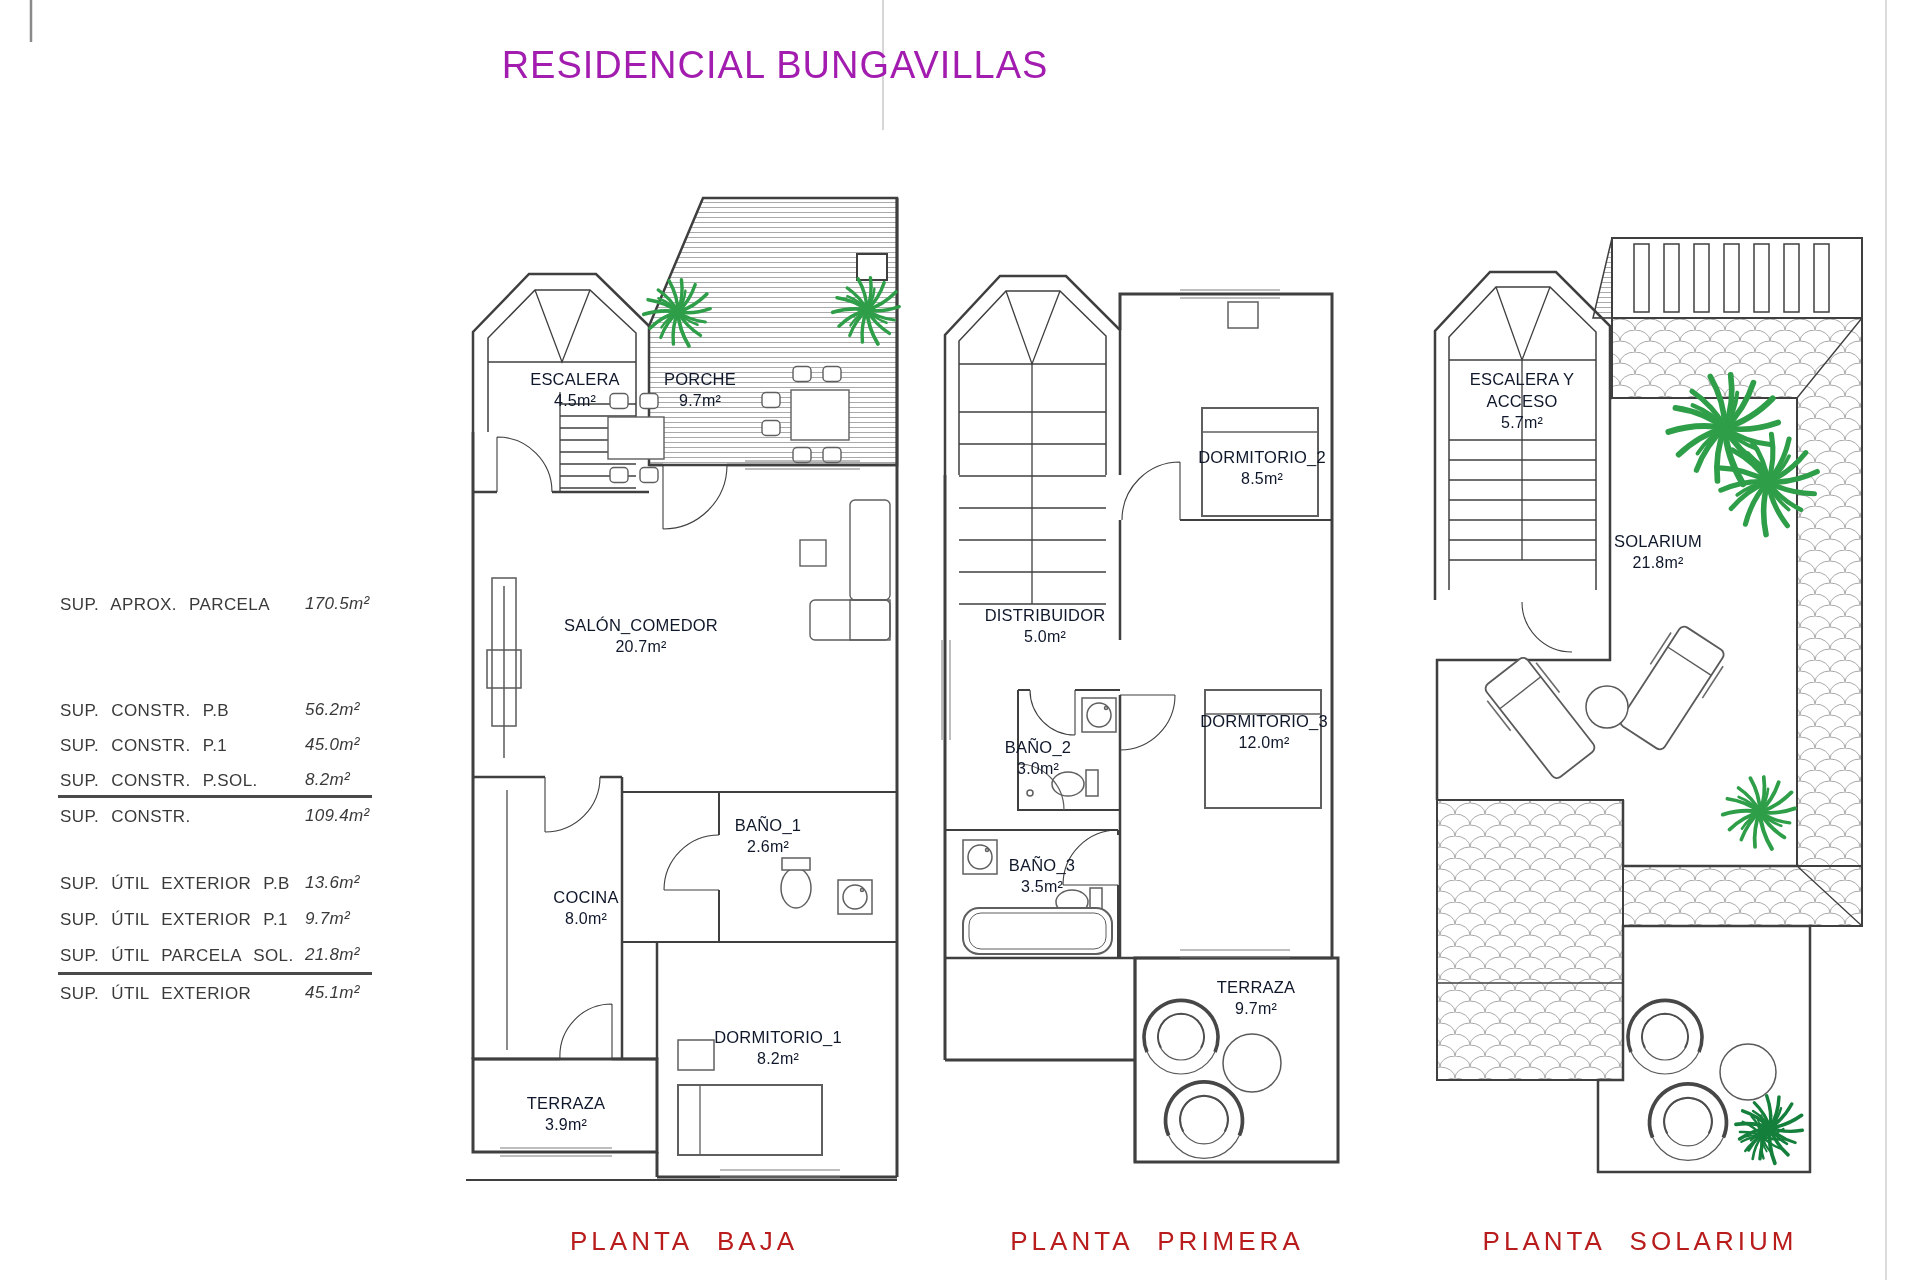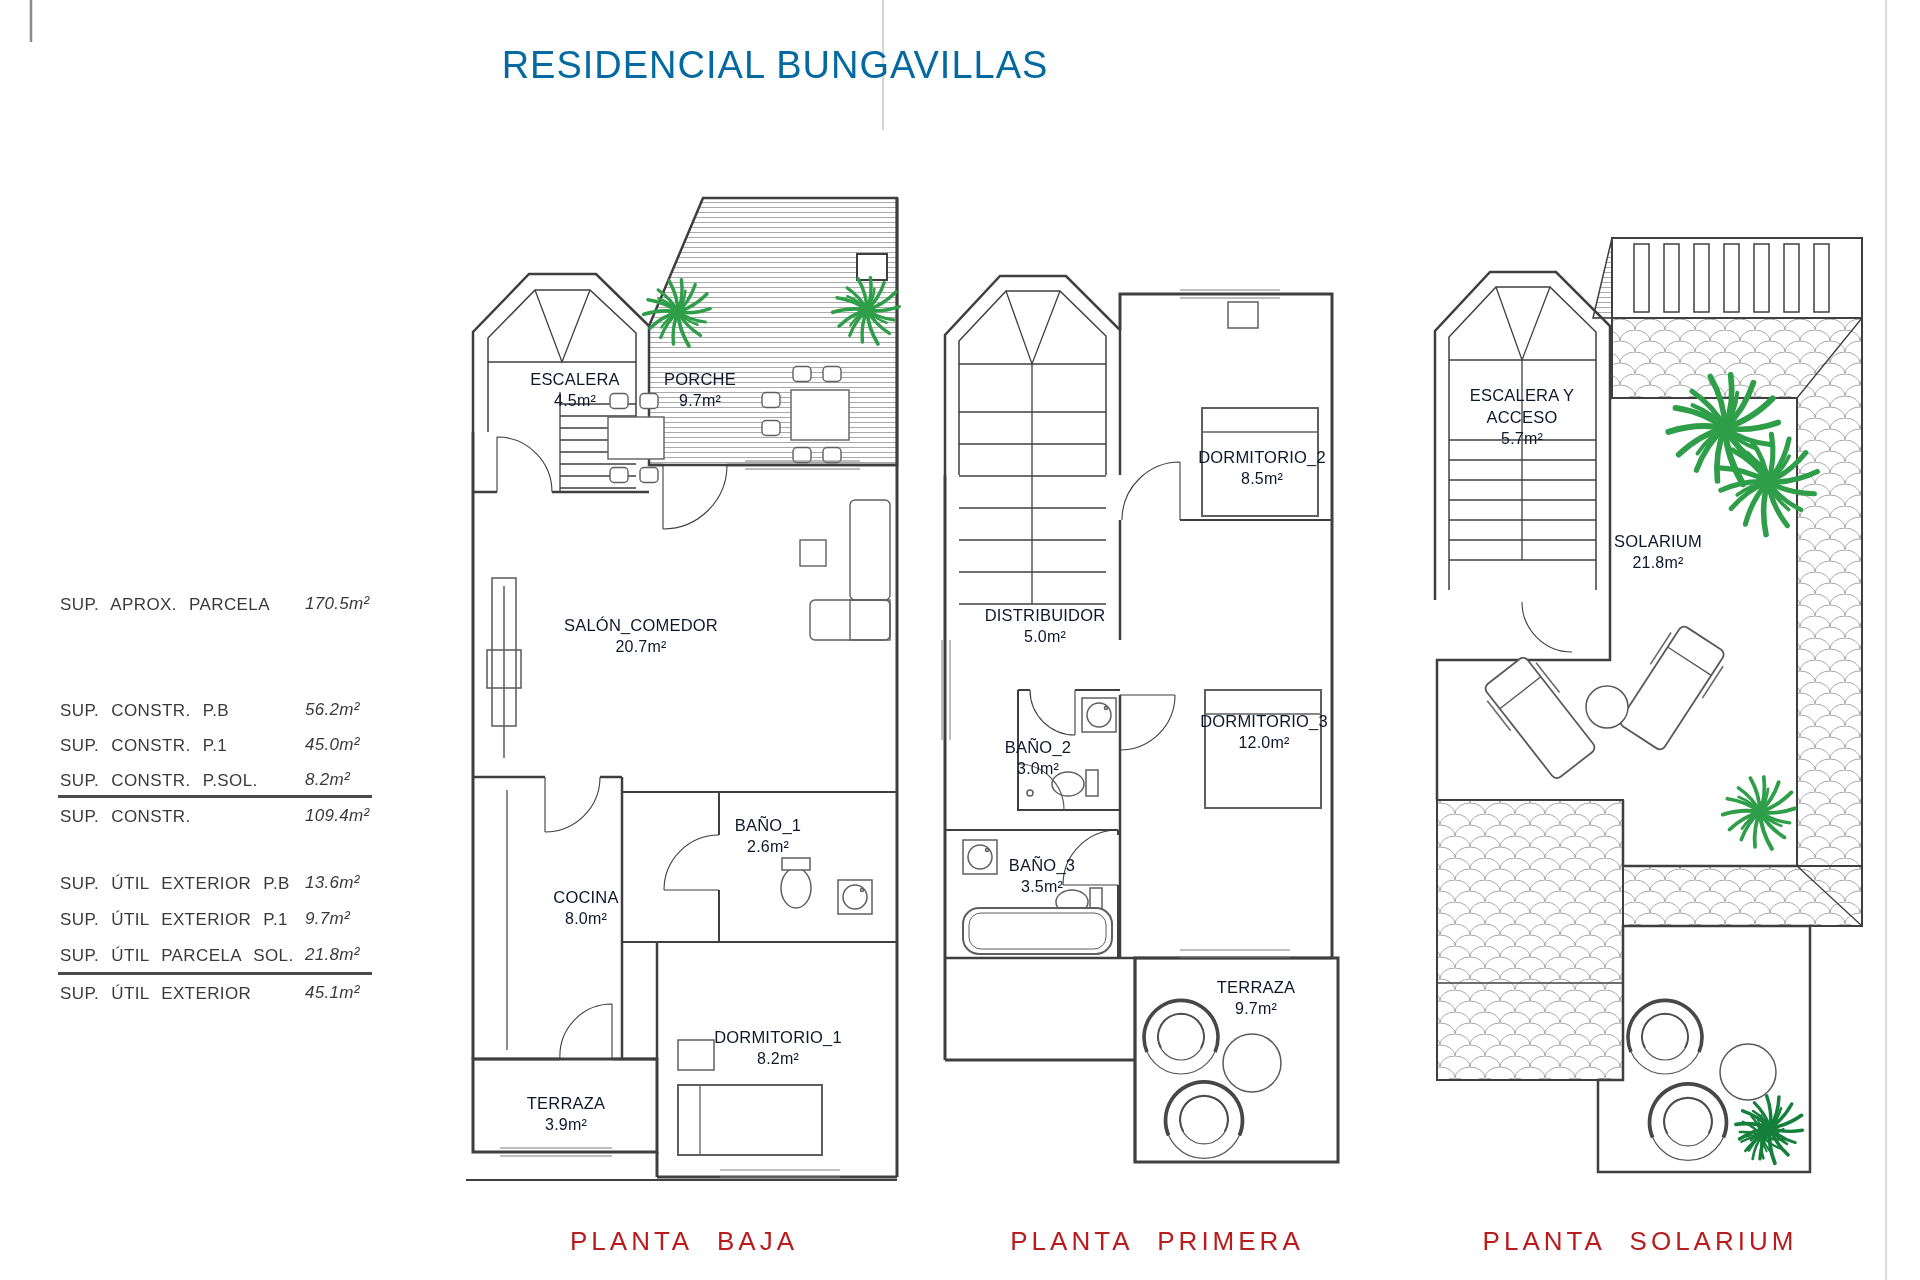--- a/index.html
+++ b/index.html
@@ -1,30 +1,30 @@
 <!DOCTYPE html>
 <html><head>
 <meta charset="utf-8">
 <style>
   html,body{margin:0;padding:0;background:#ffffff;}
   .sheet{position:relative;width:1920px;height:1280px;background:#ffffff;overflow:hidden;
          font-family:"Liberation Sans","DejaVu Sans",sans-serif;color:#3a3a3a;}
   svg{position:absolute;left:0;top:0;}
   .title-line{position:absolute;left:775px;transform:translateX(-50%);
-      font-size:38px;letter-spacing:1px;color:#0369a1;white-space:nowrap;}
+      font-size:38px;letter-spacing:1px;color:#a21caf;white-space:nowrap;}
   .vivienda-heading{position:absolute;left:58px;top:342px;font-size:40px;
       letter-spacing:1.5px;color:#353535;white-space:nowrap;}
   .trow{position:absolute;left:60px;width:360px;height:22px;font-size:17px;color:#3a3a3a;}
   .trow .lbl{position:absolute;left:0;top:0;letter-spacing:.4px;word-spacing:7px;white-space:nowrap;}
   .trow .val{position:absolute;left:245px;top:-1px;letter-spacing:.3px;white-space:nowrap;font-style:italic;}
   .tdivider{position:absolute;left:58px;width:314px;height:3px;background:#4a4a4a;}
   .room-label{position:absolute;transform:translate(-50%,0);text-align:center;
       font-size:16.5px;line-height:22px;color:#0f172a;letter-spacing:.2px;white-space:nowrap;}
   .room-label .rl-area{font-size:16px;}
-  .room-label.wrap{white-space:normal;width:118px;margin-top:16px;}
+  .room-label.wrap{white-space:normal;width:118px;}
   .floor-name{position:absolute;transform:translateX(-50%);font-size:26px;color:#b91c1c;
       letter-spacing:4px;word-spacing:14px;white-space:nowrap;}
 </style>
 </head>
 <body>
 
 <div class="sheet">
 
   <svg width="1920" height="1280" viewBox="0 0 1920 1280">
     <defs>

